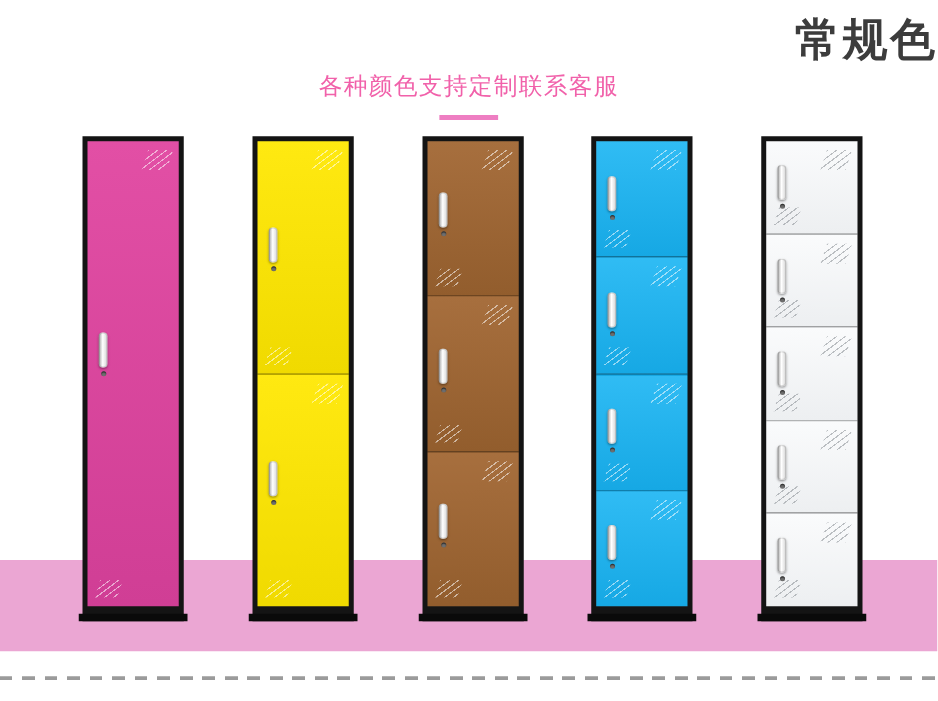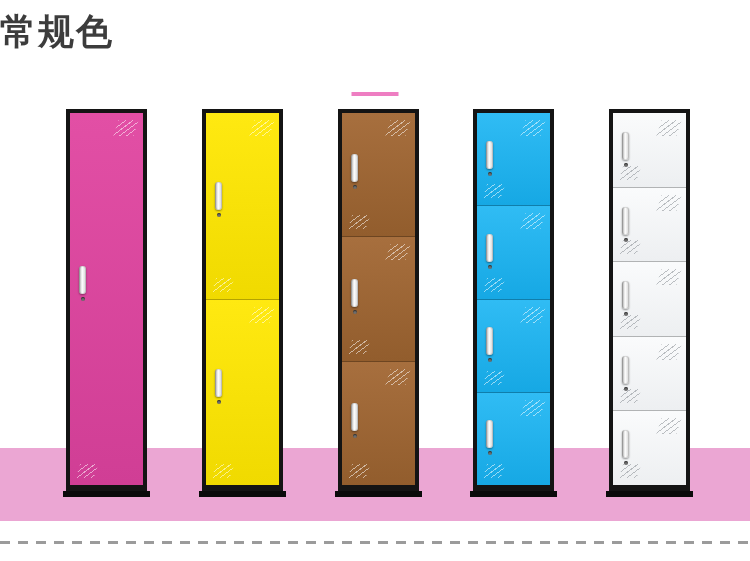--- a/index.html
+++ b/index.html
@@ -2,21 +2,21 @@
 <html><head>
 <meta charset="utf-8">
 <style>
   html,body{margin:0;padding:0;}
   .page{
     position:relative;width:750px;height:561px;background:#ffffff;
     overflow:hidden;font-family:"DejaVu Sans","Liberation Sans",sans-serif;
   }
   .title{
     position:absolute;top:8px;left:0;width:100%;margin:0;
-    text-align:left;font-size:36px;font-weight:bold;letter-spacing:2px;
+    text-align:right;font-size:36px;font-weight:bold;letter-spacing:2px;
   }
   .subtitle{
     position:absolute;top:56px;left:0;width:100%;
     text-align:center;font-size:19px;letter-spacing:1px;
   }
   .underline{
     position:absolute;top:92px;left:50%;transform:translateX(-50%);
     width:47px;height:4px;
   }
   .floor{
@@ -63,20 +63,21 @@
   }
   .dashes{
     position:absolute;top:541px;left:0;width:100%;height:3px;
   }
 </style>
 </head>
 <body>
 
 <div class="page" style="background: rgb(255, 255, 255);">
   <h1 class="title" style="color: rgb(60, 60, 60);">常规色</h1>
+  <div class="subtitle" style="color: rgb(241, 97, 170);">各种颜色支持定制联系客服</div>
   <div class="underline" style="background: rgb(238, 126, 194);"></div>
   <div class="floor" style="background: rgb(235, 166, 211);"></div>
   <div class="cabinet-row">
       <div class="cabinet" style="background: rgb(20, 20, 20);">
         <div class="doors">
           <div class="door" style="background: linear-gradient(rgb(226, 79, 165), rgb(208, 62, 149));">
             <span class="shine tr"></span>
             <span class="shine bl"></span>
             <span class="handle"></span>
             <span class="keyhole"></span>

